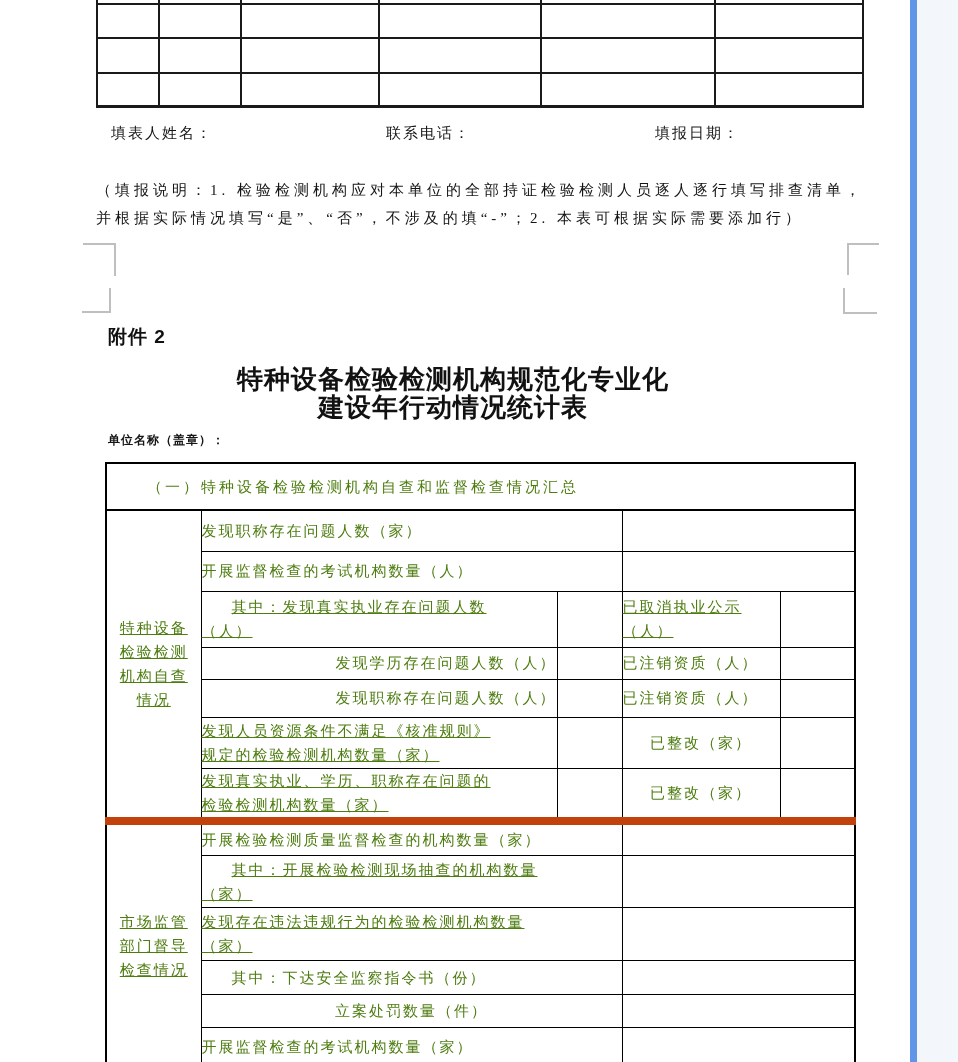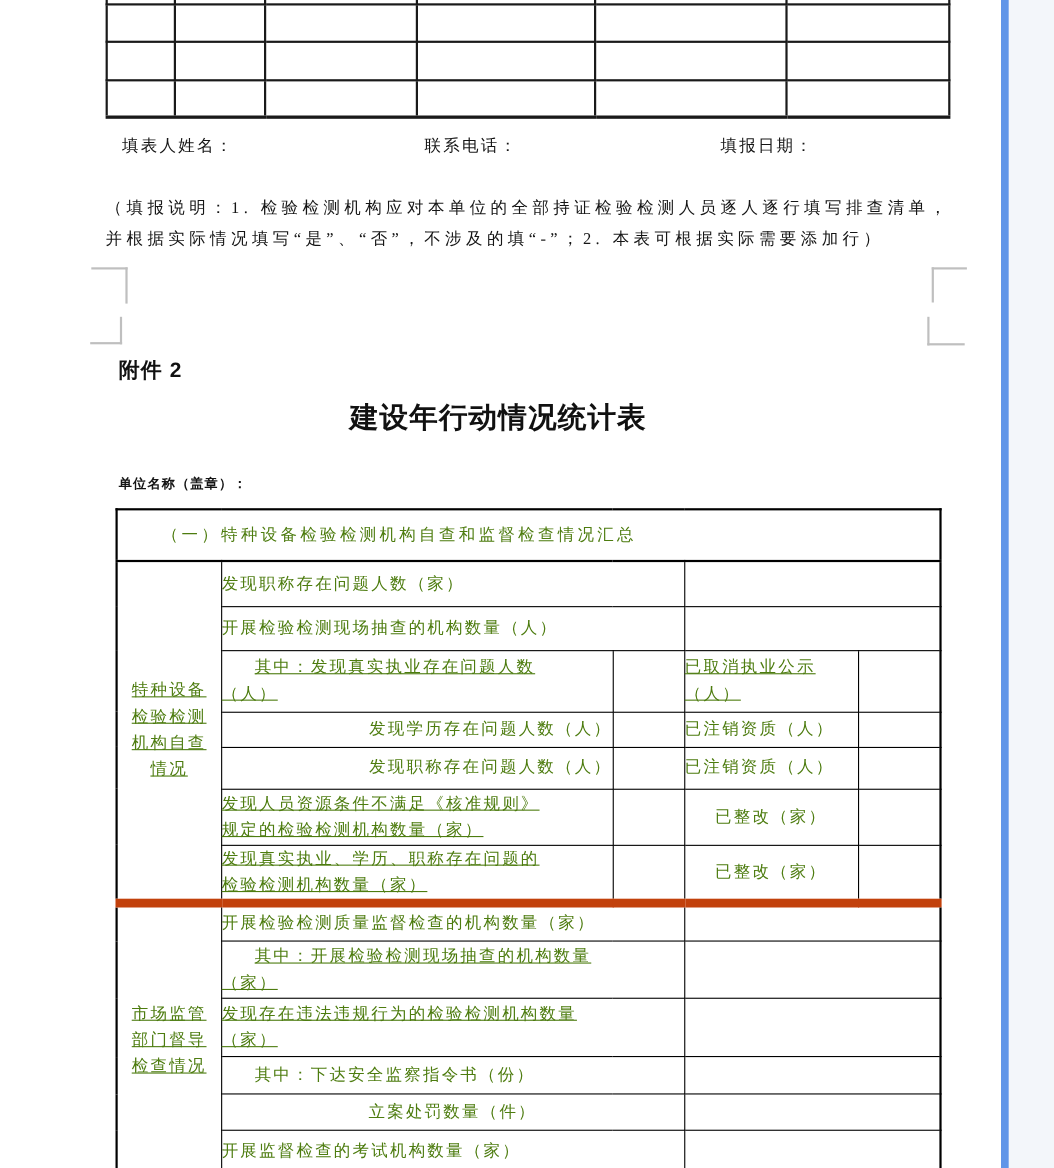--- a/index.html
+++ b/index.html
@@ -121,20 +121,21 @@
   <div id="note2" class="note">并根据实际情况填写“是”、“否”，不涉及的填“-”；2. 本表可根据实际需要添加行）</div>
 
   <div id="mark-tl" class="mark"></div>
   <div id="mark-bl" class="mark"></div>
   <div id="mark-tr" class="mark"></div>
   <div id="mark-br" class="mark"></div>
 
   <div id="attach">附件 2</div>
 
   <div id="doctitle">
+    <div>特种设备检验检测机构规范化专业化</div>
     <div>建设年行动情况统计表</div>
   </div>
 
   <div id="unitline">单位名称（盖章）：</div>
 
   <div id="stat">
     <table>
       <colgroup>
         <col style="width:95px">
           <col style="width:356px">
@@ -151,21 +152,21 @@
       <tr style="height:41px">
         <td class="vlab pre" rowspan="7">特种设备
 检验检测
 机构自查
 情况</td>
         <td class="lab" colspan="2">发现职称存在问题人数（家）</td>
         <td class="val" colspan="2"></td>
       </tr>
 
       <tr style="height:40px">
-        <td class="lab" colspan="2">开展检验检测现场抽查的机构数量（人）</td>
+        <td class="lab" colspan="2">开展监督检查的考试机构数量（人）</td>
         <td class="val" colspan="2"></td>
       </tr>
 
       <tr style="height:56px">
         <td class="lab indent pre">其中：发现真实执业存在问题人数
 （人）</td>
         <td class="val"></td>
         <td class="sub pre">已取消执业公示
 （人）</td>
         <td class="val"></td>

